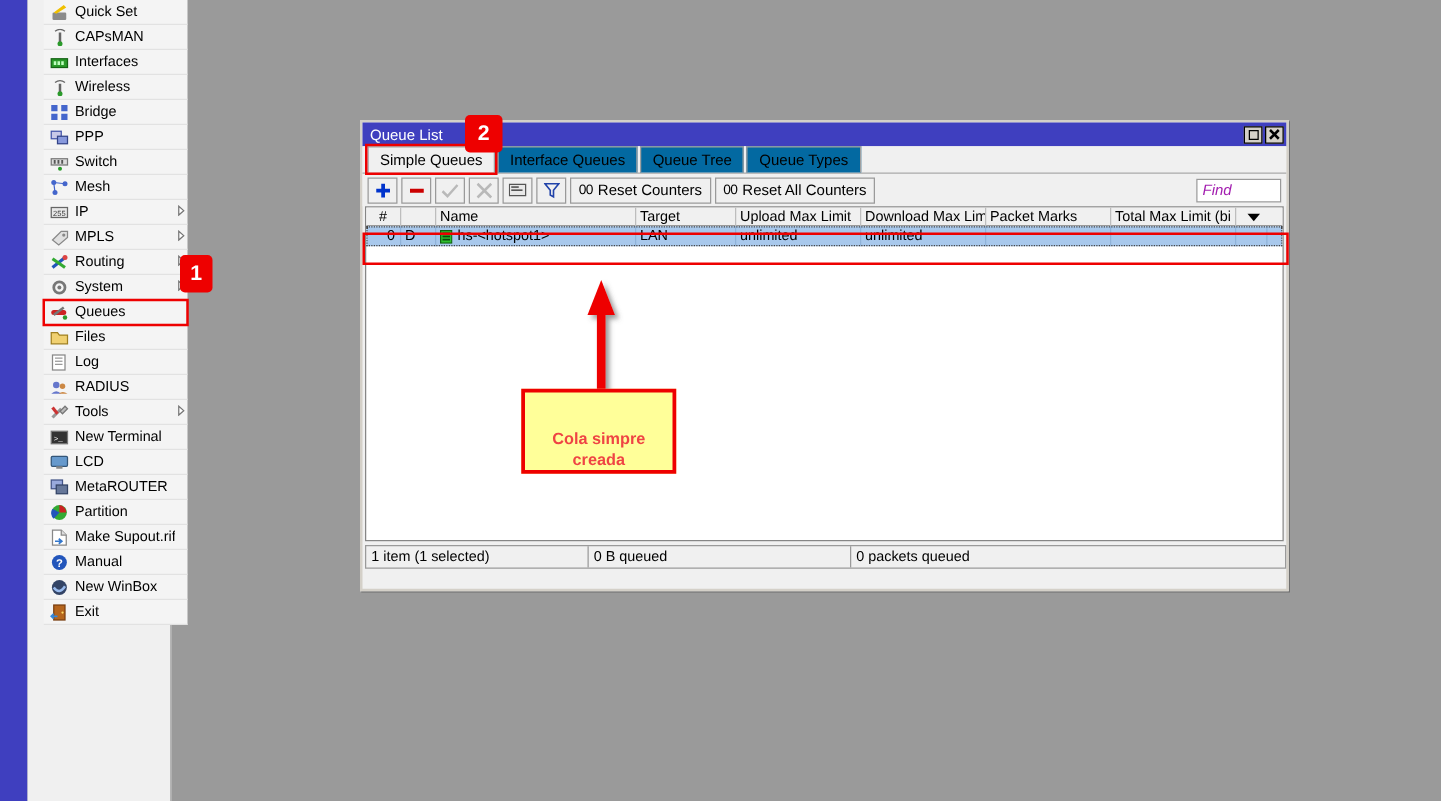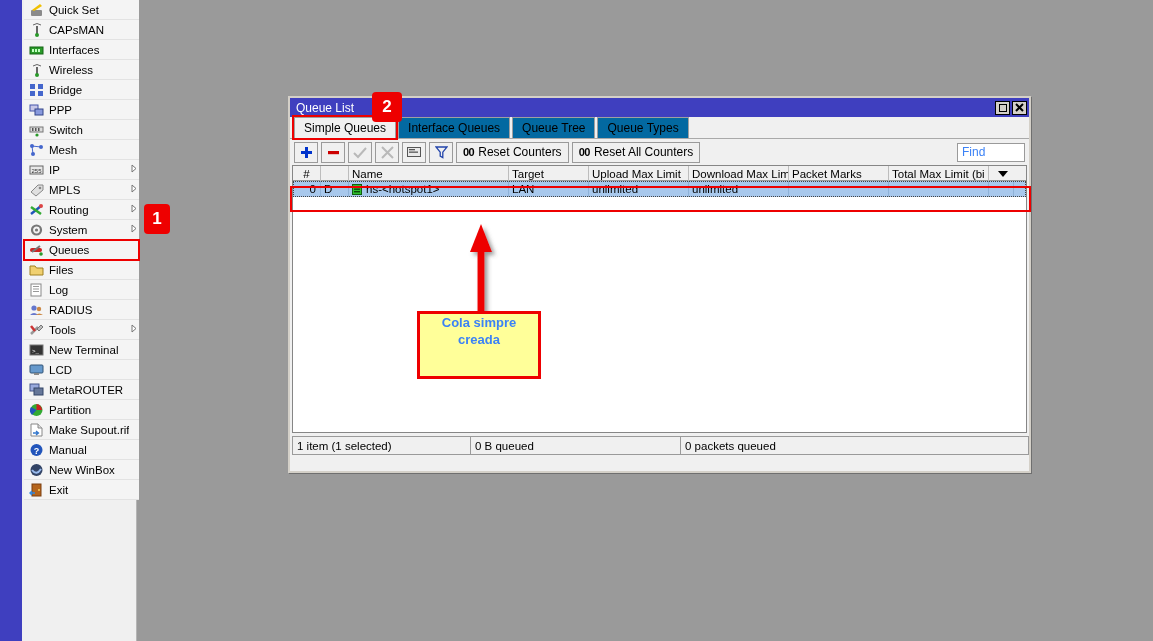--- a/index.html
+++ b/index.html
@@ -17,21 +17,21 @@
   
   .blue-strip {
     position: absolute; left: 0; top: 0; width: 22px; height: 641px;
     background: #3f3fbf;
   }
   .sidebar {
     position: absolute; left: 22px; top: 0; width: 115px; height: 641px;
     background: #f0f0f0;
     border-right: 1px solid #b5b5b5;
   }
-  .menu { position: absolute; left: 2px; top: 0; width: 115px; }
+  .menu { position: absolute; left: 13px; top: 0; width: 115px; }
   .menu-item {
     position: relative;
     height: 20px;
     display: flex; align-items: center;
     padding-left: 4px;
     border-bottom: 1px solid #e2e2e2;
     background: #f4f4f4;
     font-size: 11.5px;
     white-space: nowrap;
     cursor: default;
@@ -140,29 +140,29 @@
     cursor: pointer;
   }
   .tbtn.disabled { color: #b0b0b0; }
   .tbtn-wide {
     height: 21px; padding: 0 6px;
     background: #f0f0f0;
     border: 1px solid #9a9a9a;
     display: flex; align-items: center; gap: 4px;
     font-size: 12px; cursor: pointer;
   }
-  .cnt00 { font-weight: bold; font-size: 11px; letter-spacing: -0.5px; }
+  .cnt00 { font-weight: normal; font-size: 11px; letter-spacing: -0.5px; }
   .tb-spacer { flex: 1 1 auto; }
   .findbox {
     width: 68px; height: 19px;
     border: 1px solid #9a9a9a;
     background: #ffffff;
     display: flex; align-items: center;
     padding: 0 4px;
-    font-size: 12px; color: #3b82f6;
+    font-style: italic; font-size: 12px; color: #a21caf;
   }
 
   
   .table-wrap {
     position: relative;
     margin: 0 2px;
     height: 268px;
     background: #ffffff;
     border: 1px solid #868686;
     overflow: hidden;
@@ -233,25 +233,25 @@
   }
   .sb-cell:last-child { border-right: none; }
 
   
   .callout {
     position: absolute;
     left: 417px; top: 311px;
     width: 124px; height: 68px;
     background: #ffff99;
     border: 3px solid #ee0000;
-    display: flex; align-items: flex-start; justify-content: center;
+    display: flex; align-items: flex-end; justify-content: center;
     text-align: center;
     font-size: 13px;
     font-weight: bold;
-    color: #3b82f6;
+    color: #ef4444;
     line-height: 17px;
     z-index: 30;
   }
   .arrow-svg {
     position: absolute; left: 455px; top: 222px;
     width: 60px; height: 95px;
     z-index: 29;
   }
 </style>
 </head>

